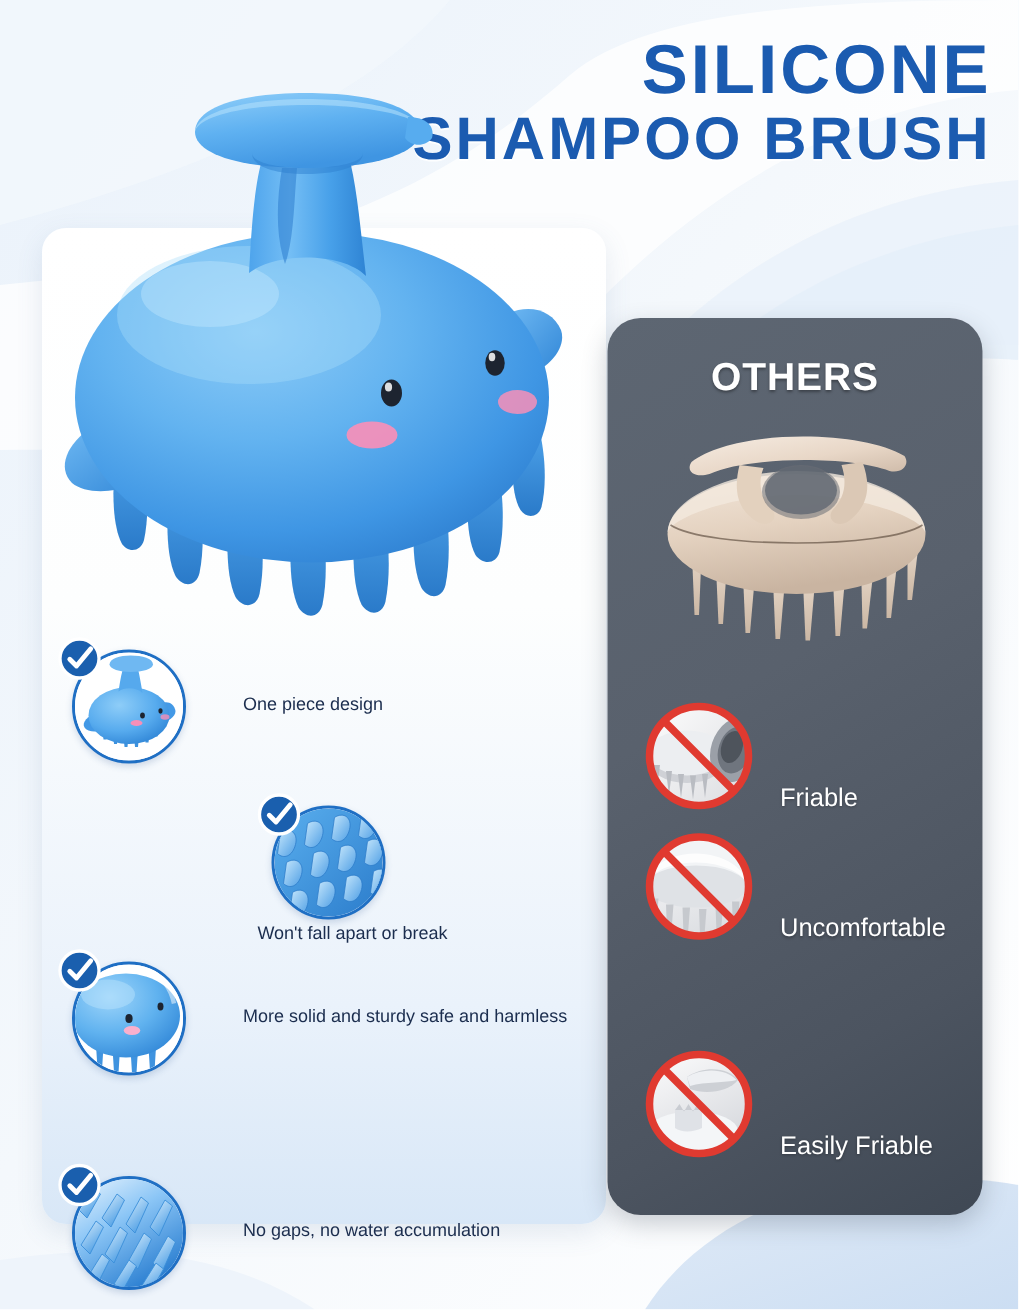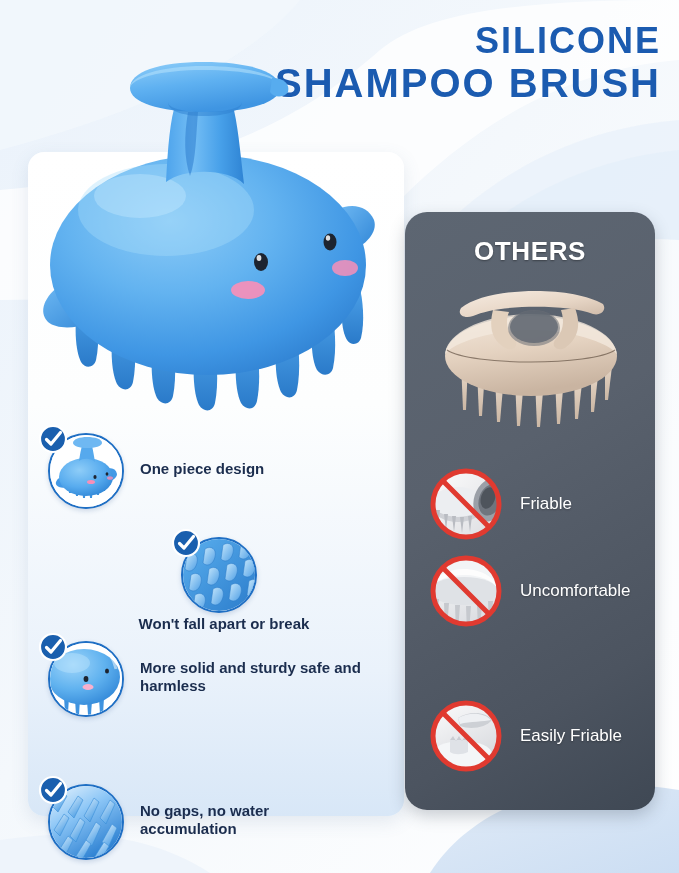--- a/index.html
+++ b/index.html
@@ -24,21 +24,21 @@
     text-align:right;
     line-height:1.07;
     letter-spacing:2.0px;
     color:#1b5bb0;
     font-weight:700;
     font-size:38px;
     text-shadow:0 1px 0 rgba(255,255,255,.85);
     white-space:nowrap;
   }
   .headline div{display:block;}
-  .headline .l1{font-size:36px;}
+  .headline .l1{font-size:46px;}
   .headline .l2{font-size:40px;margin-top:1px;}
 
   
   .left-card{
     position:absolute;left:28px;top:152px;width:376px;height:664px;
     border-radius:16px;
     background:linear-gradient(180deg,#ffffff 0%,#fdfefe 38%,#eaf2fb 78%,#d8e7f7 100%);
     box-shadow:0 6px 18px rgba(80,110,150,.13);
   }
 
@@ -68,29 +68,29 @@
   .thumb{
     position:absolute;left:6px;top:6px;width:72px;height:72px;border-radius:50%;
     border:2px solid #1f6fc4;overflow:hidden;background:#ffffff;
     box-shadow:0 2px 5px rgba(40,80,140,.2);
   }
   .thumb svg{display:block;width:100%;height:100%;}
   .check-badge{
     position:absolute;left:-4px;top:-3px;width:30px;height:30px;z-index:3;
   }
   .feat-label{
-    margin-left:14px;
-    color:#1b2d4e;font-size:15px;line-height:1.22;font-weight:700;
+    margin-left:36px;
+    color:#1b2d4e;font-size:12px;line-height:1.22;font-weight:400;
     max-width:230px;
   }
 
   
   .neg{
     position:absolute;left:428px;width:240px;height:76px;
-    display:flex;align-items:center;
+    display:flex;align-items:flex-end;
   }
   .ban{position:relative;width:76px;height:76px;flex:0 0 76px;}
   .ban svg{display:block;width:100%;height:100%;}
   .neg-label{
     margin-left:16px;color:#ffffff;font-size:17px;font-weight:400;
     text-shadow:0 1px 2px rgba(0,0,0,.3);
     white-space:nowrap;
   }
 </style>
 </head>

